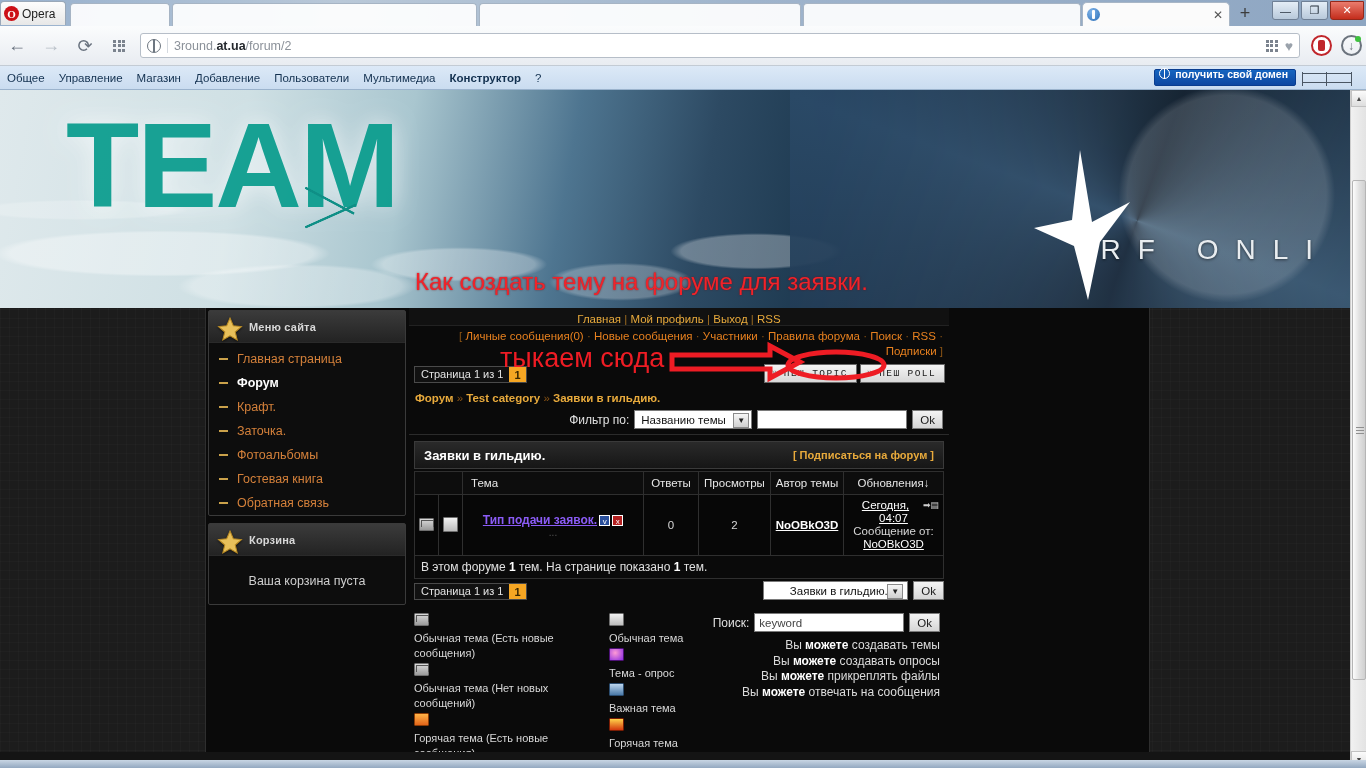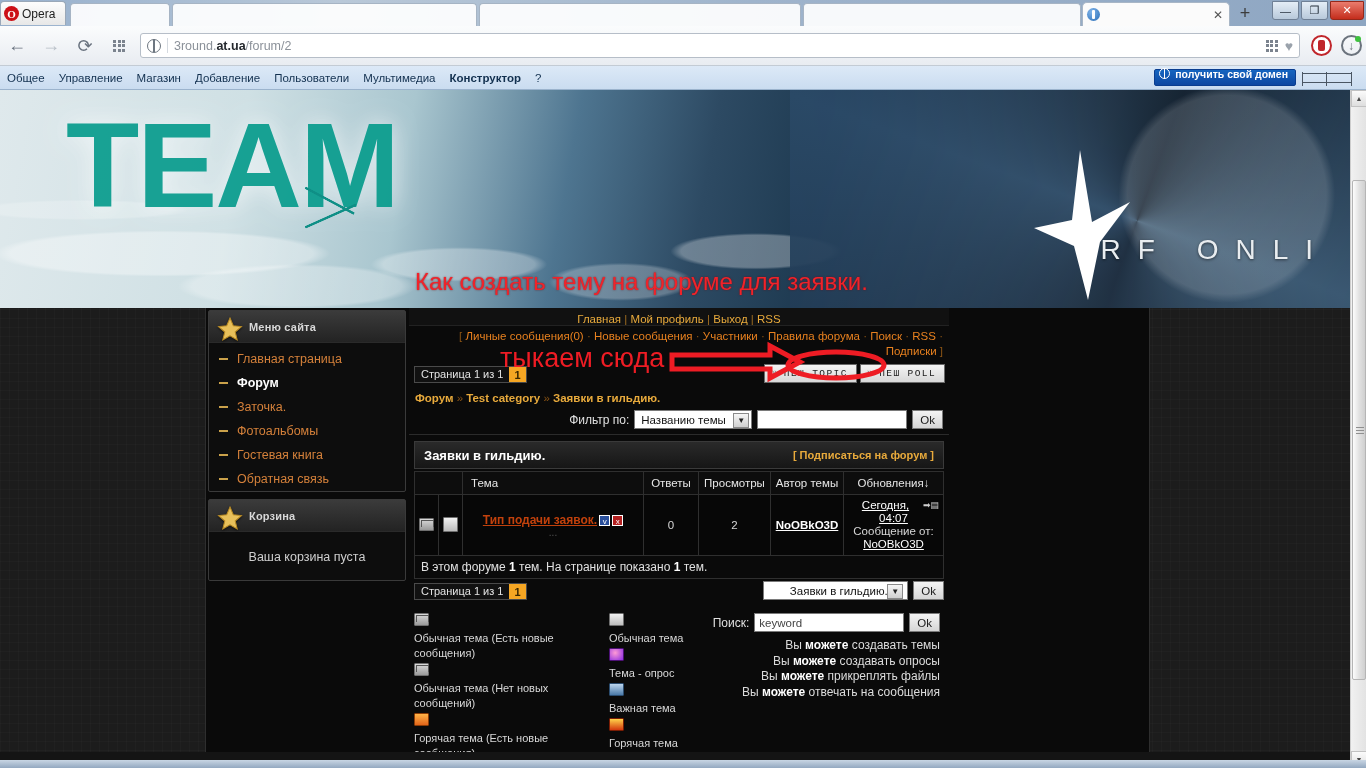--- a/index.html
+++ b/index.html
@@ -339,21 +339,21 @@
     padding:5px 4px; border:1px solid #2f2f2f; text-align:center;
   }
   table.ftable th.left { text-align:left; padding-left:8px; }
   table.ftable td {
     background:#070707; border:1px solid #2f2f2f; padding:4px 4px;
     font-size:11.5px; color:#d6d6d6; text-align:center; vertical-align:middle;
   }
   td.ticon { width:22px; }
   td.ticon2 { width:22px; }
   td.ttopic { text-align:left; padding-left:6px; }
-  .topic-link { color:#c2410c; font-weight:bold; font-size:12px;
+  .topic-link { color:#8b5cf6; font-weight:bold; font-size:12px;
                 text-decoration:underline; cursor:pointer; }
   .badge-v, .badge-x {
     display:inline-block; width:11px; height:11px; font-size:8px; line-height:11px;
     text-align:center; color:#fff; margin-left:2px; vertical-align:middle;
     border:1px solid #fff; cursor:pointer;
   }
   .badge-v { background:#2a4f9b; }
   .badge-x { background:#b42020; }
   .topic-sub { color:#555; font-size:10px; }
   .author-link { color:#ffffff; font-weight:bold; text-decoration:underline; cursor:pointer; }
@@ -555,20 +555,24 @@
             <span class="block-title-text">Меню сайта</span>
           </div>
           <ul class="menu-list">
             <li>
               <span class="menu-dash"></span>
               <a class="menu-link">Главная страница</a>
             </li>
             <li>
               <span class="menu-dash"></span>
               <a class="menu-link current">Форум</a>
+            </li>
+            <li>
+              <span class="menu-dash"></span>
+              <a class="menu-link">Крафт.</a>
             </li>
             <li>
               <span class="menu-dash"></span>
               <a class="menu-link">Заточка.</a>
             </li>
             <li>
               <span class="menu-dash"></span>
               <a class="menu-link">Фотоальбомы</a>
             </li>
             <li>

